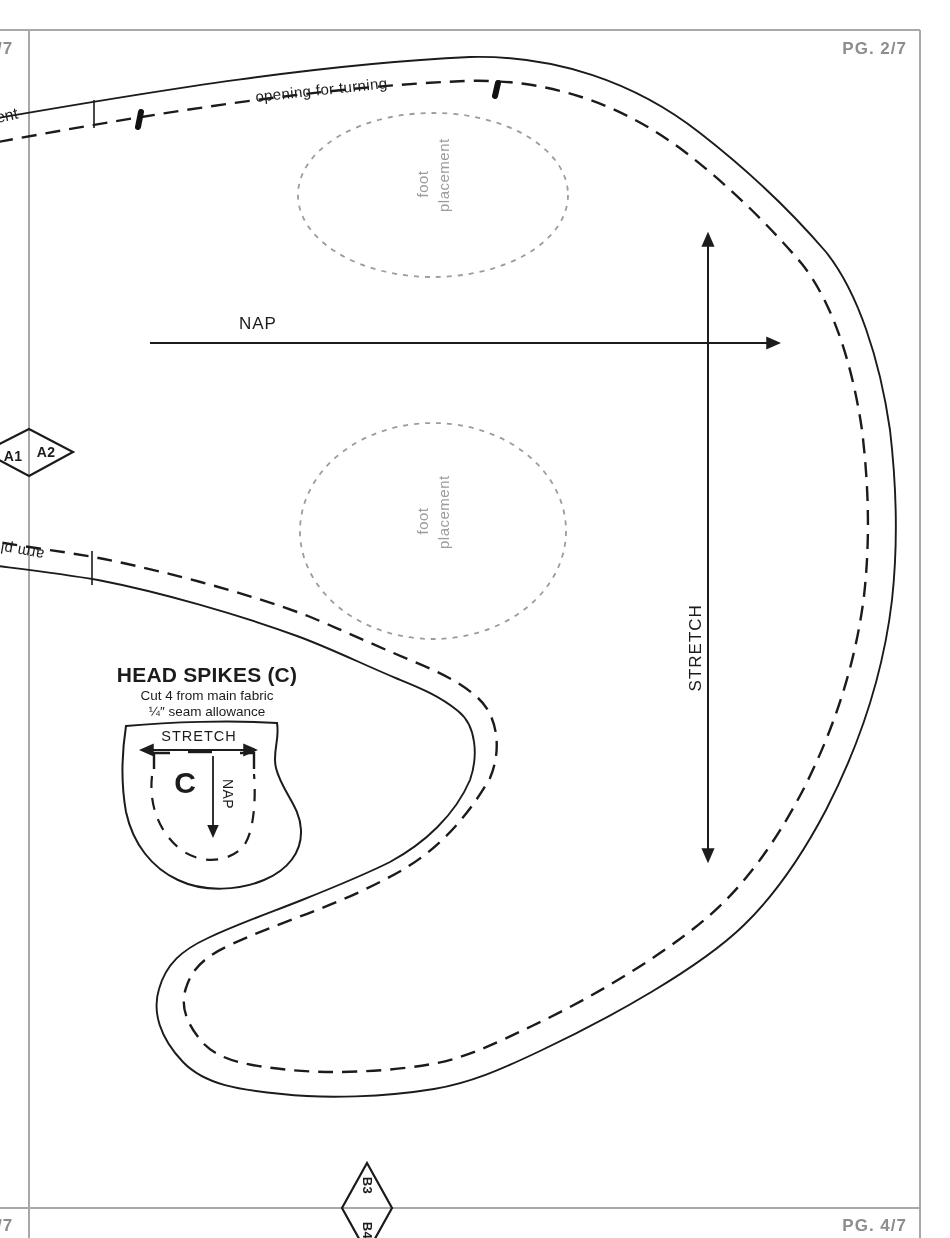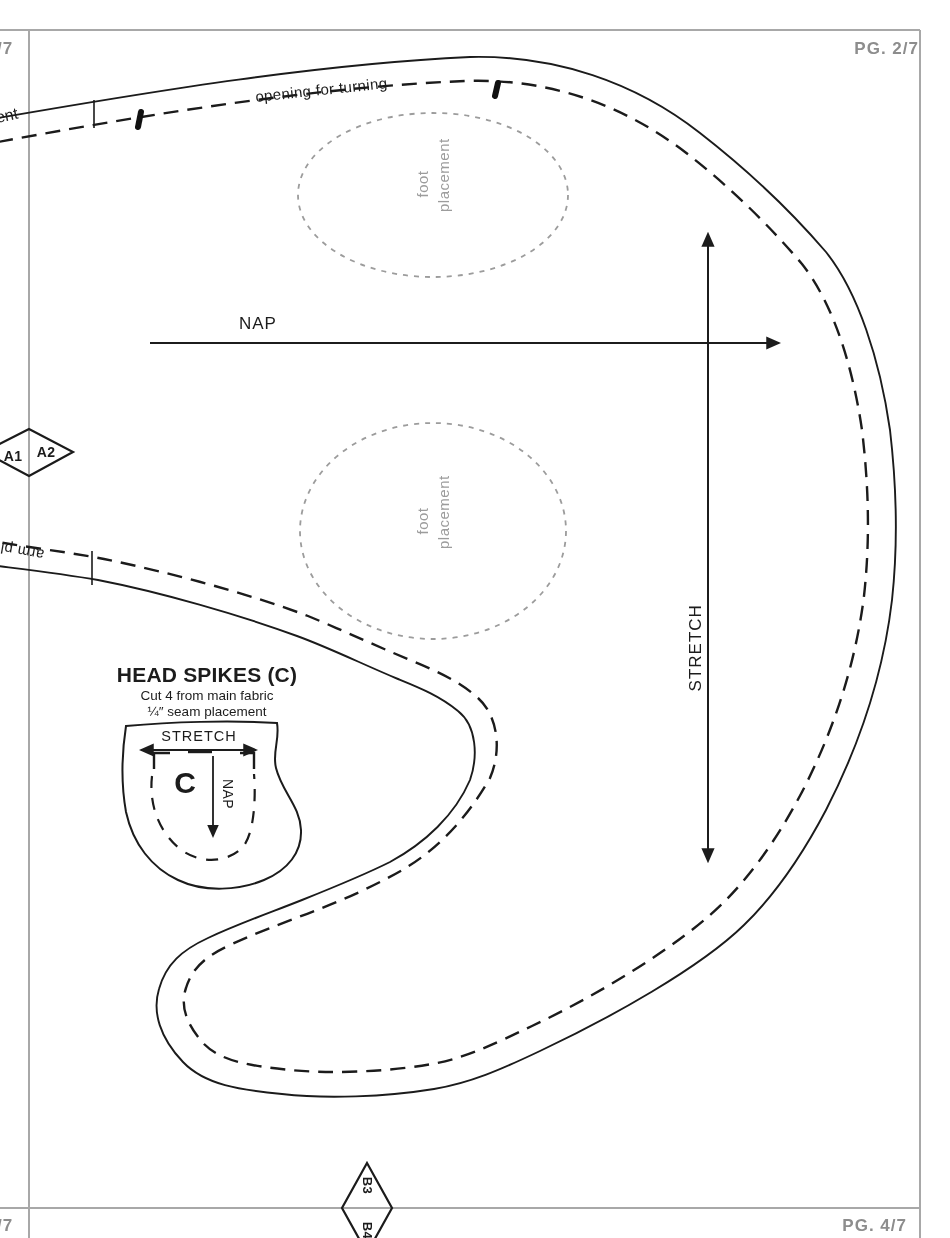--- a/index.html
+++ b/index.html
@@ -124,40 +124,40 @@
     <g stroke="#1b1b1b" stroke-width="2.4" fill="none">
       <path d="M 170 753 L 154 753 L 154 769"></path>
       <line x1="188" y1="752" x2="212" y2="752"></line>
       <path d="M 240 753 L 254 753 L 254 769"></path>
     </g>
     <line x1="141" y1="750" x2="256" y2="750" stroke="#1c1c1c" stroke-width="2" marker-start="url(#ah)" marker-end="url(#ah)"></line>
     <line x1="213" y1="756" x2="213" y2="836" stroke="#1c1c1c" stroke-width="1.8" marker-end="url(#ah)"></line>
   </svg>
 
   <div class="lbl pg" style="left:-3px;top:39px;">/7</div>
-  <div class="lbl pg" style="right:31px;top:39px;">PG. 2/7</div>
+  <div class="lbl pg" style="right:43px;top:39px;">PG. 2/7</div>
   <div class="lbl pg" style="left:-3px;top:1216px;">/7</div>
   <div class="lbl pg" style="right:43px;top:1216px;text-align:center;">PG. 4/7</div>
 
   <div class="lbl ink" style="left:-34px;top:110px;font-size:16px;transform:rotate(-12deg);">cement</div>
   <div class="lbl ink" style="left:255px;top:81px;font-size:15px;transform:rotate(-6deg);letter-spacing:.4px;">opening for turning</div>
   <div class="lbl ink" style="left:0px;top:543px;font-size:15px;transform:rotate(190deg);letter-spacing:.4px;">arm pl</div>
 
   <div class="lbl foot rot-ccw" style="left:405px;top:163px;">foot placement</div>
   <div class="lbl foot rot-ccw" style="left:405px;top:500px;">foot placement</div>
 
   <div class="lbl ink grain" style="left:239px;top:314px;">NAP</div>
   <div class="lbl ink grain rot-ccw center" style="left:651px;top:638px;width:90px;">STRETCH</div>
 
   <div class="lbl ink match center" style="left:0px;top:448px;width:26px;">A1</div>
   <div class="lbl ink match center" style="left:33px;top:444px;width:26px;">A2</div>
   <div class="lbl ink match center rot-cw" style="left:352px;top:1178px;width:30px;font-size:13px;">B3</div>
   <div class="lbl ink match center rot-cw" style="left:352px;top:1223px;width:30px;font-size:13px;">B4</div>
 
   <div class="lbl ink title center" style="left:100px;top:663px;width:214px;">HEAD SPIKES (C)</div>
   <div class="lbl ink note center" style="left:100px;top:688px;width:214px;">Cut 4 from main fabric</div>
-  <div class="lbl ink note center" style="left:100px;top:704px;width:214px;">¼″ seam placement</div>
+  <div class="lbl ink note center" style="left:100px;top:704px;width:214px;">¼″ seam allowance</div>
 
   <div class="lbl ink center" style="left:149px;top:728px;width:100px;font-size:14.5px;letter-spacing:1px;">STRETCH</div>
   <div class="lbl ink center" style="left:170px;top:766px;width:30px;font-size:30px;font-weight:700;">C</div>
   <div class="lbl ink center rot-cw" style="left:208px;top:786px;width:40px;font-size:14px;letter-spacing:.5px;">NAP</div>
 
 </div>
 
 </body></html>

